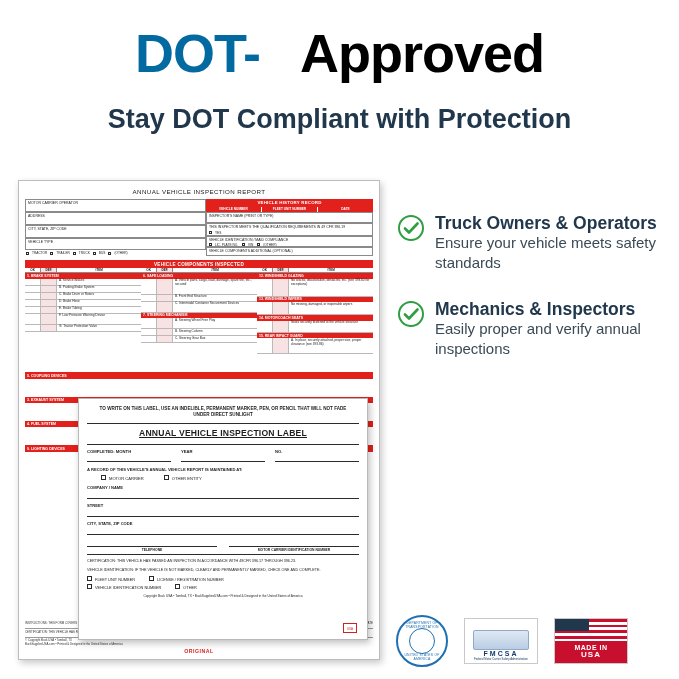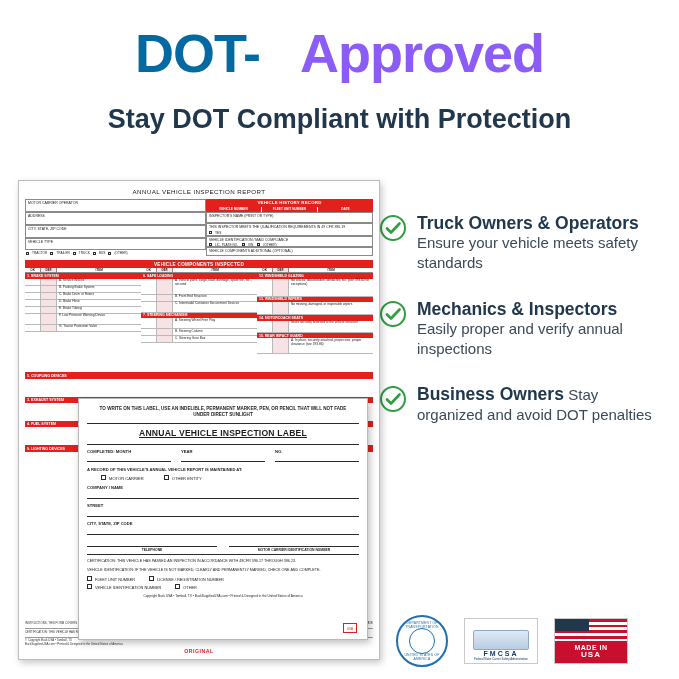--- a/index.html
+++ b/index.html
@@ -18,33 +18,33 @@
     padding-top: 26px;
   }
   .headline {
     font-size: 54px;
     font-weight: bold;
     letter-spacing: -1px;
     line-height: 1;
     white-space: nowrap;
   }
   .h-dot { color: #0369a1; }
-  .h-appr { color: #8b5cf6; margin-left: 40px; }
+  .h-appr { color: #000000; margin-left: 40px; }
   .subhead {
     margin-top: 24px;
     font-size: 27px;
     font-weight: bold;
     color: #20374c;
     white-space: nowrap;
   }
 
   
   .bullets {
     position: absolute;
-    left: 380px;
+    left: 398px;
     top: 213px;
     width: 278px;
   }
   .bullet {
     display: flex;
     align-items: flex-start;
     margin-bottom: 26px;
   }
   .check {
     flex: 0 0 auto;
@@ -293,31 +293,20 @@
       <svg width="22" height="22" viewBox="0 0 22 22">
           <path d="M5 11.5 L9 15.5 L17.5 6.5" fill="none" stroke="#2f9e41" stroke-width="2.6" stroke-linecap="round" stroke-linejoin="round"></path>
         </svg>
     </span>
     <span class="b-text">
       <span class="b-title">Mechanics &amp; Inspectors</span>
       <span class="b-body">Easily proper and verify annual inspections</span>
     </span>
   </div>
 
-  <div class="bullet">
-    <span class="check">
-      <svg width="22" height="22" viewBox="0 0 22 22">
-          <path d="M5 11.5 L9 15.5 L17.5 6.5" fill="none" stroke="#2f9e41" stroke-width="2.6" stroke-linecap="round" stroke-linejoin="round"></path>
-        </svg>
-    </span>
-    <span class="b-text">
-      <span class="b-title">Business Owners</span>
-      <span class="b-body">Stay organized and avoid DOT penalties</span>
-    </span>
-  </div>
 
 </div>
 
 <div class="doc">
 
   <div class="doc-title">ANNUAL VEHICLE INSPECTION REPORT</div>
 
   <div class="top-area">
     <div class="top-left">
       <div class="cell" style="height:13px">MOTOR CARRIER OPERATOR</div>

